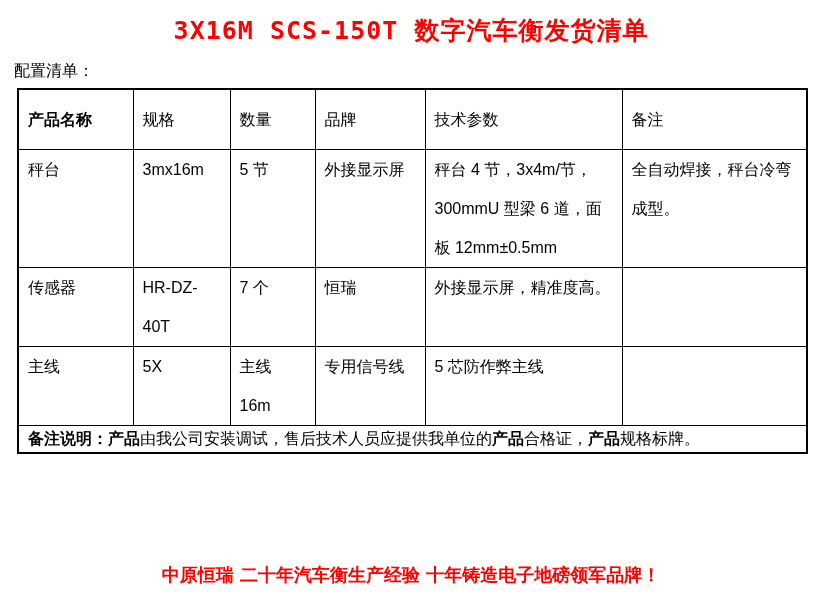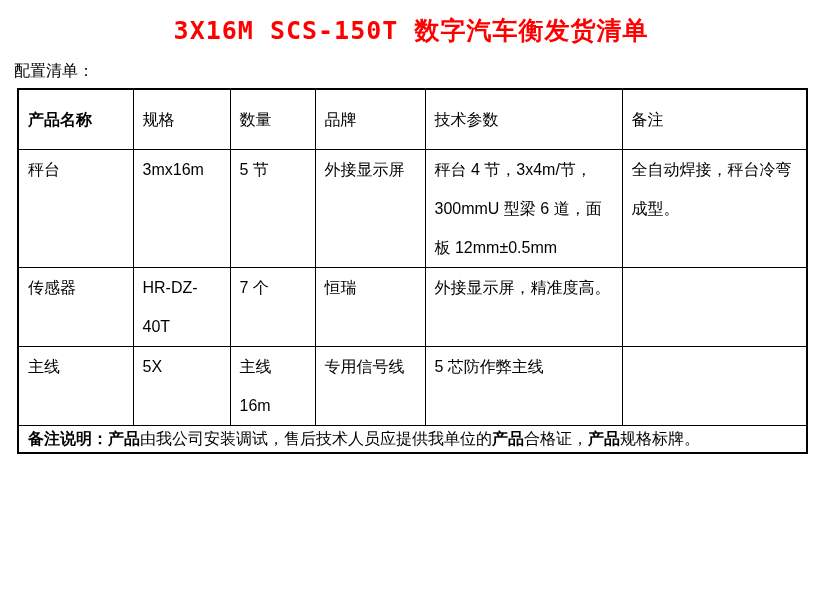--- a/index.html
+++ b/index.html
@@ -133,13 +133,14 @@
           <td>专用信号线</td>
           <td>5 芯防作弊主线</td>
           <td></td>
         </tr>
         <tr class="note-row">
           <td colspan="6"><span class="bold">备注说明：</span><span class="bold">产品</span><span class="">由我公司安装调试，售后技术人员应提供我单位的</span><span class="bold">产品</span><span class="">合格证，</span><span class="bold">产品</span><span class="">规格标牌。</span></td>
         </tr>
       </tbody>
   </table>
 
+  <div class="slogan">中原恒瑞 二十年汽车衡生产经验 十年铸造电子地磅领军品牌！</div>
 </div>
 
 </body></html>

